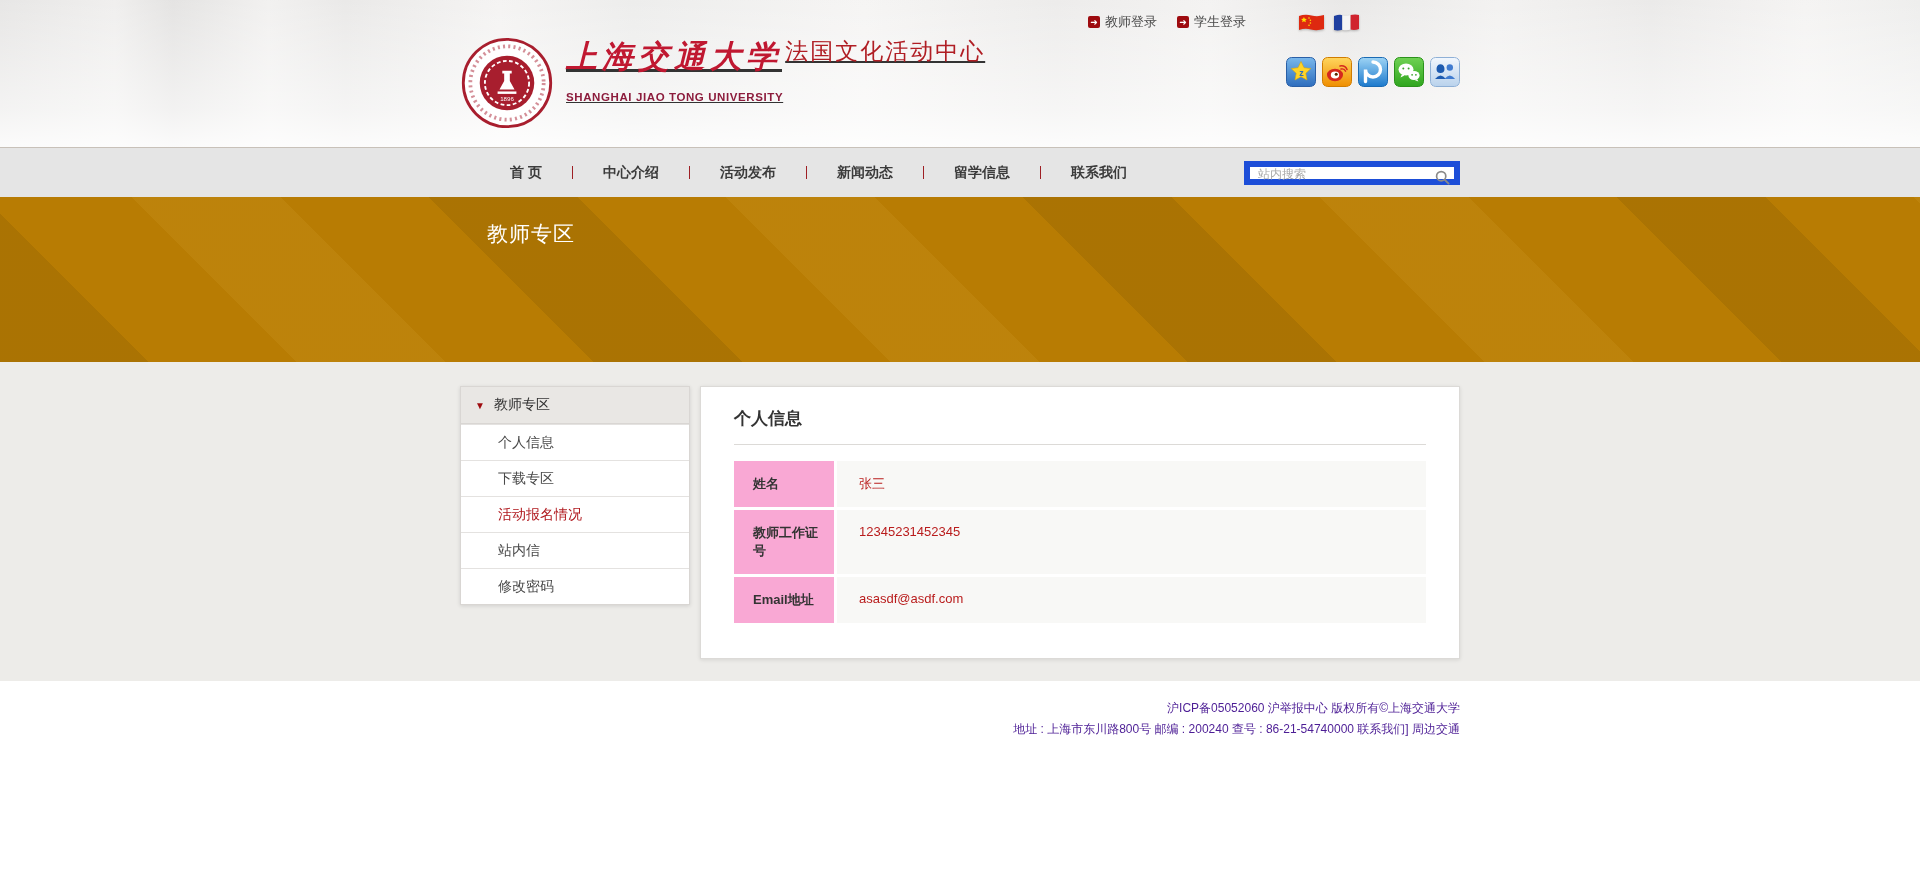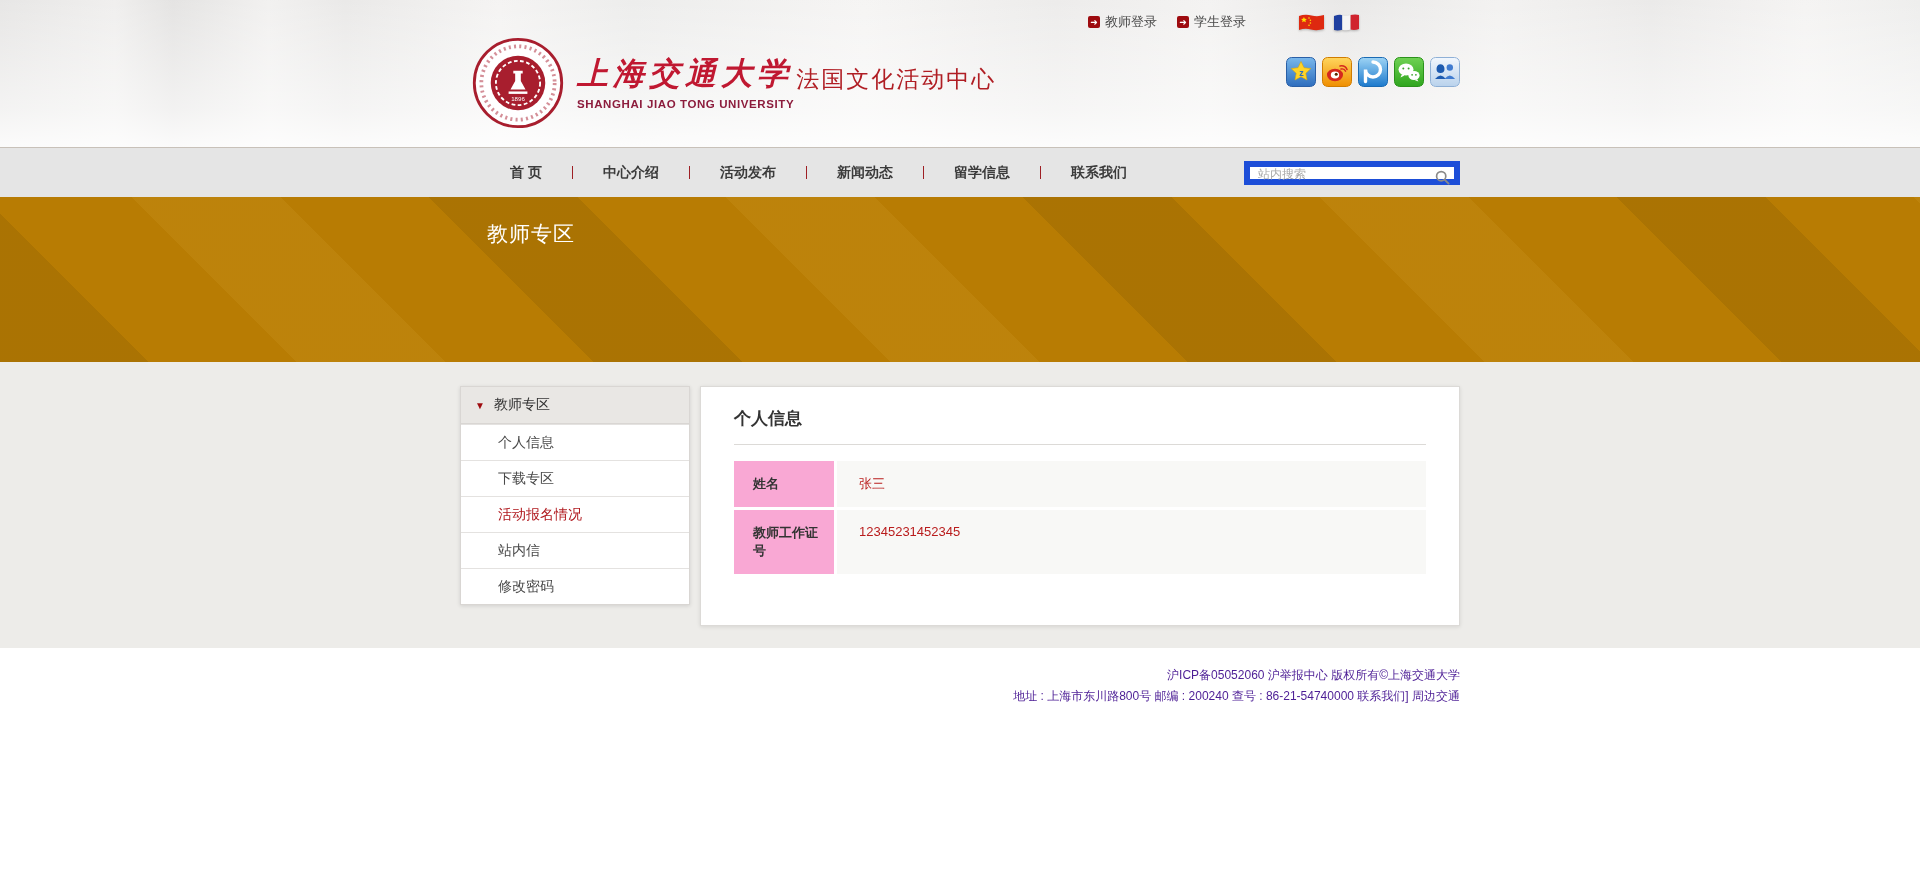--- a/index.html
+++ b/index.html
@@ -36,33 +36,33 @@
   .login-link { display:flex; align-items:center; gap:5px; cursor:pointer; }
   .login-sq {
     width:12px; height:12px; background:#9e0b0f; border-radius:2px;
     display:inline-flex; align-items:center; justify-content:center;
     color:#fff; font-size:9px; line-height:1;
   }
   .flags { display:flex; gap:8px; margin-left:32px; }
   .flag-svg { display:block; filter:drop-shadow(0 1px 1px rgba(0,0,0,0.25)); cursor:pointer; }
 
   .logo-row {
-    position:absolute; left:11px; top:36px;
-    display:flex; align-items:center;
+    position:absolute; left:0; top:36px;
+    display:flex; align-items:flex-start;text-decoration:underline;
   }
   .seal { width:94px; height:94px; }
   .uni-names { margin-left:12px; padding-bottom:4px; }
   .uni-zh {
     font-size:31px; font-weight:bold; font-style:italic;
     color:#c01831; letter-spacing:5px; white-space:nowrap;
     font-family:"Liberation Serif","DejaVu Serif",serif;
   }
   .uni-en {
     font-size:11.5px; font-weight:bold; color:#8c1c3c;
-    letter-spacing:0.6px; margin-top:3px; white-space:nowrap;
+    letter-spacing:0.6px; margin-top:13px; white-space:nowrap;
   }
   .site-name {
     margin-left:2px; padding-bottom:8px;
     font-size:23px; color:#b01e24; letter-spacing:2px; white-space:nowrap;
   }
   .social-row {
     position:absolute; top:57px; right:0;
     display:flex; gap:6px;
   }
   .social-icon { width:30px; height:30px; border-radius:5px; display:block; cursor:pointer; }
@@ -328,20 +328,24 @@
       <hr class="main-rule">
       <div class="info-table">
         <div class="info-row">
           <div class="info-label">姓名</div>
           <div class="info-value">张三</div>
         </div>
         <div class="info-row">
           <div class="info-label">教师工作证号</div>
           <div class="info-value">12345231452345</div>
         </div>
+        <div class="info-row">
+          <div class="info-label">Email地址</div>
+          <div class="info-value">asasdf@asdf.com</div>
+        </div>
       </div>
     </section>
 
   </div>
 </div>
 
 <footer class="site-footer">
   <div class="container">
     <div>沪ICP备05052060 沪举报中心 版权所有©上海交通大学</div>
     <div>地址 : 上海市东川路800号 邮编 : 200240 查号 : 86-21-54740000 联系我们] 周边交通</div>

